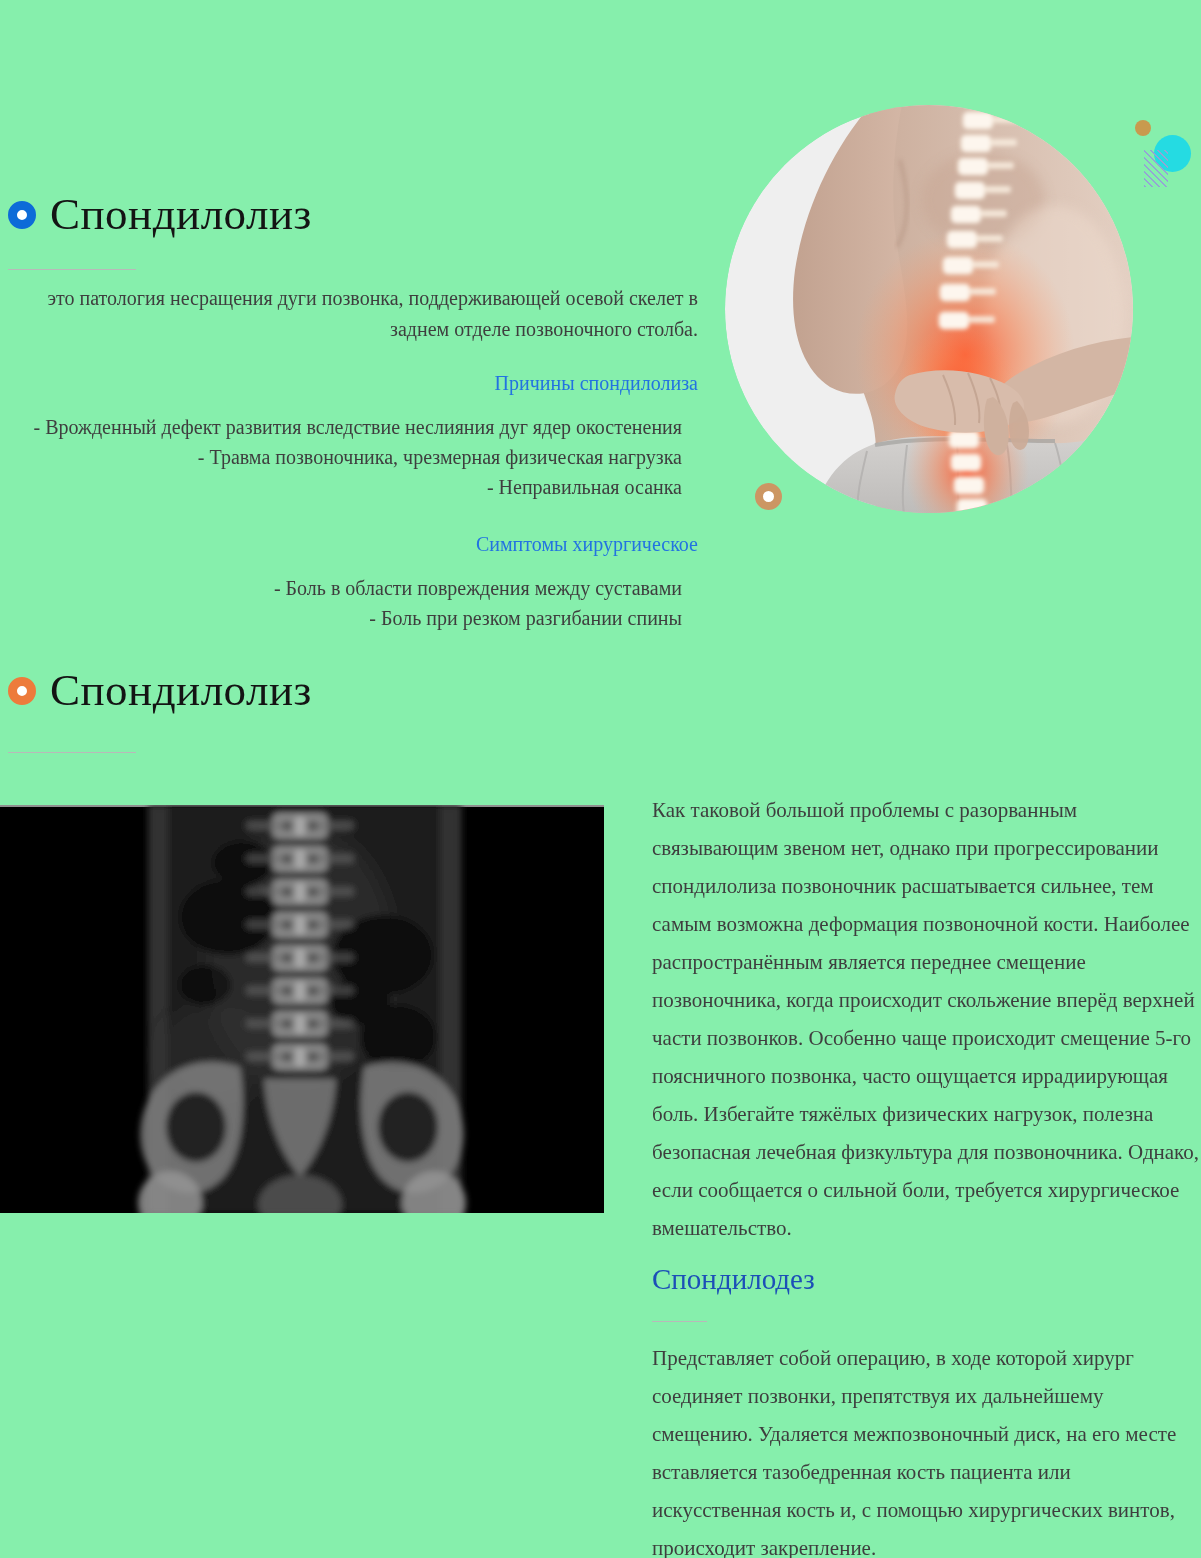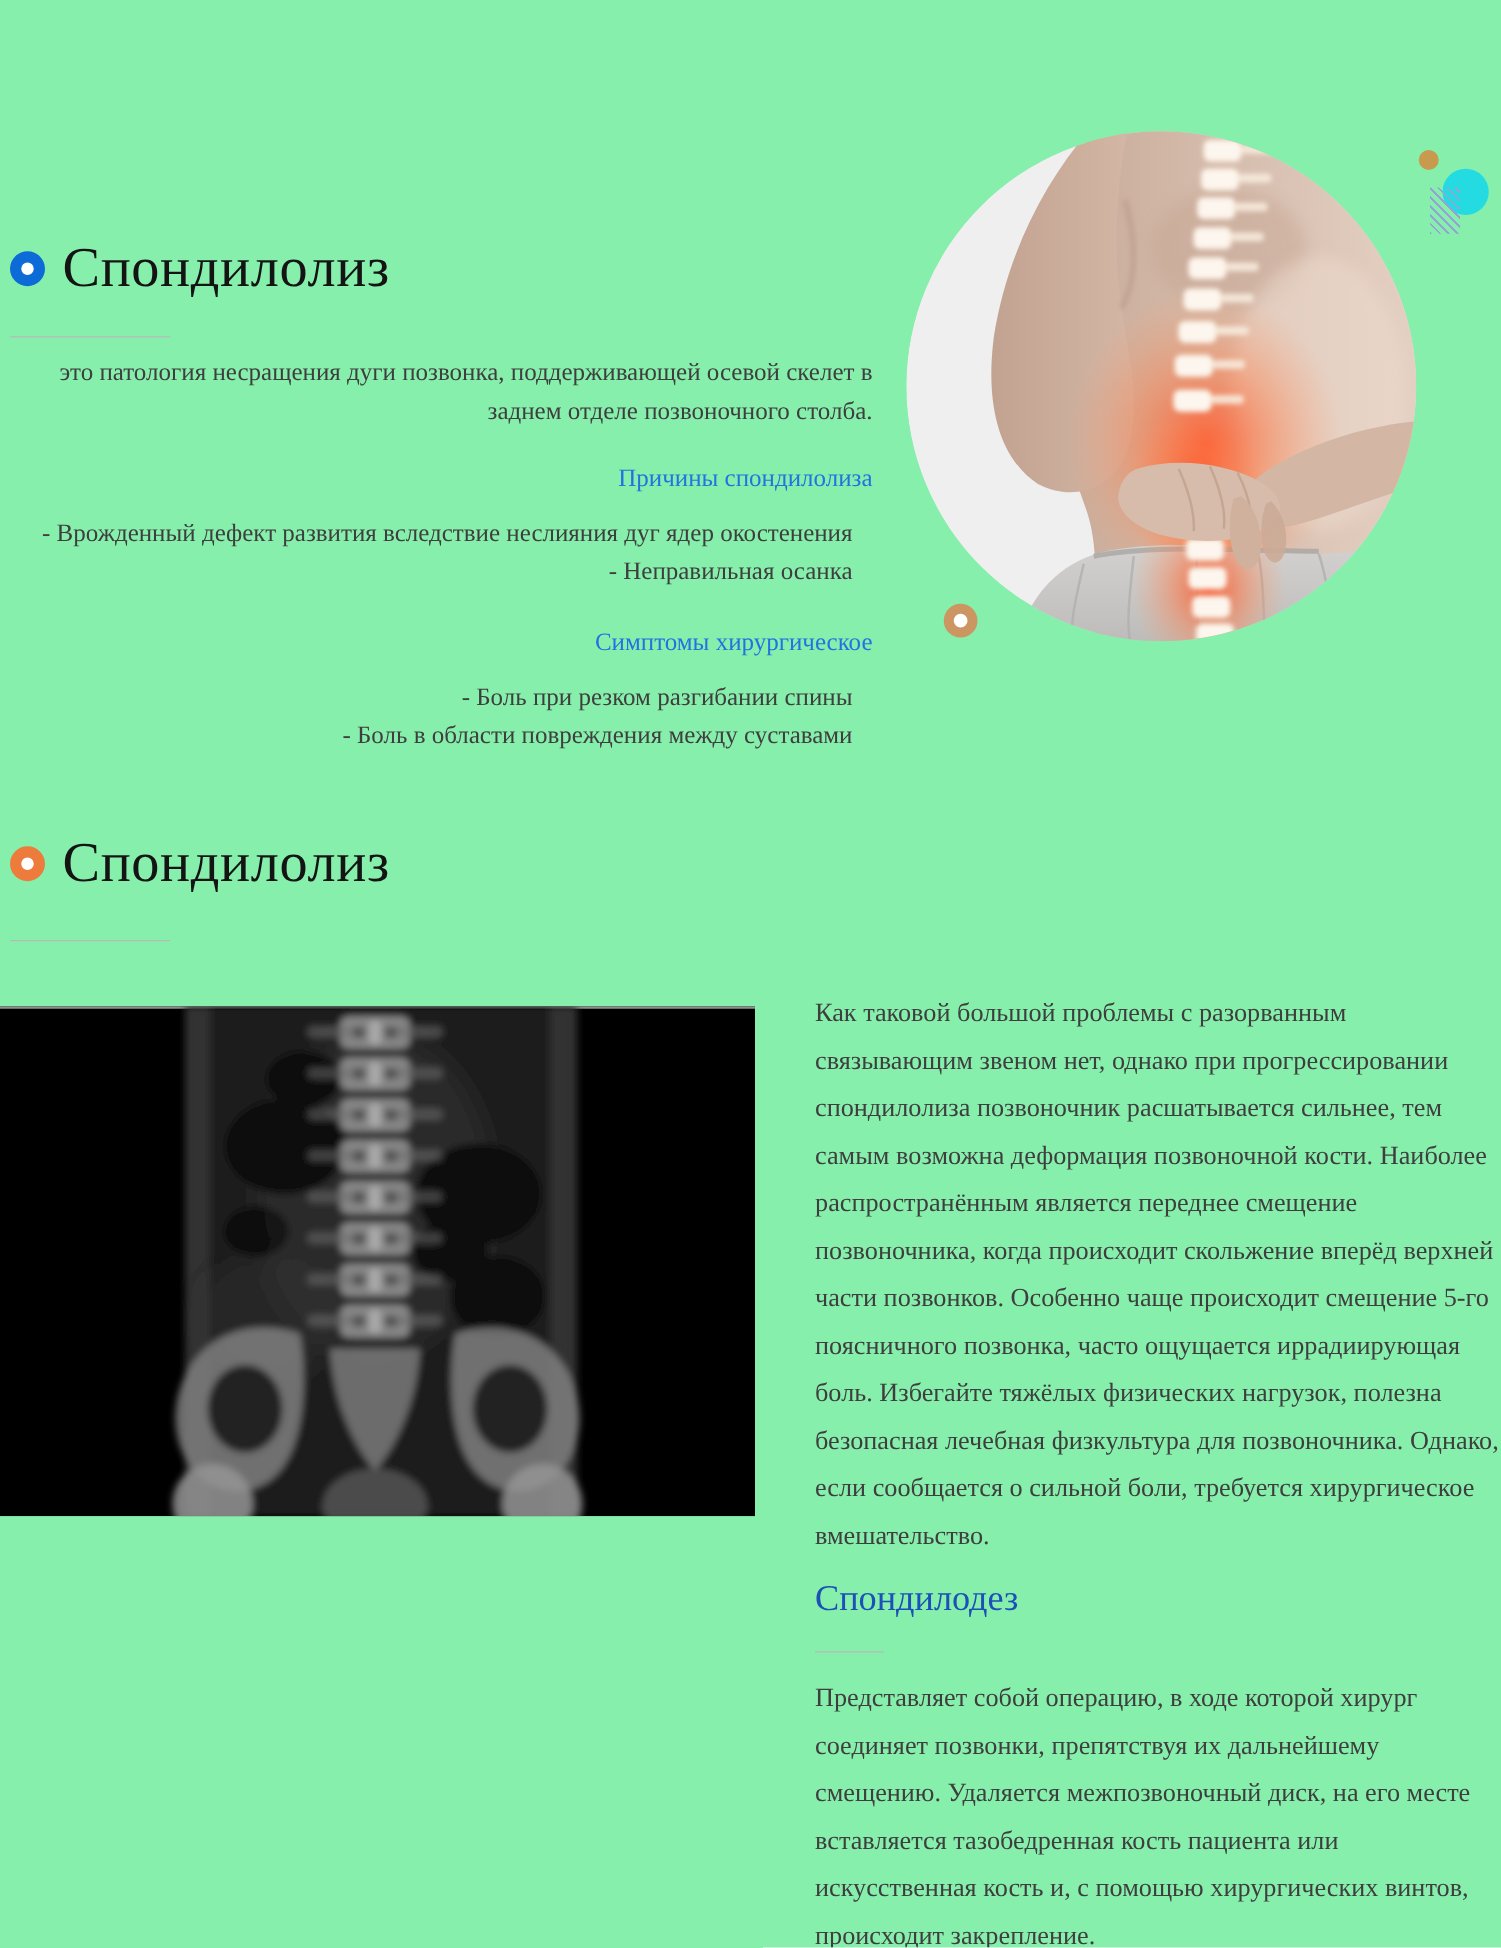--- a/index.html
+++ b/index.html
@@ -54,27 +54,28 @@
     <span class="h1">Спондилолиз</span>
   </div>
   <div class="rule r1"></div>
 
   <div class="sec1">
     <p class="intro">это патология несращения дуги позвонка, поддерживающей осевой скелет в заднем отделе позвоночного столба.</p>
 
     <div class="subhead">Причины спондилолиза</div>
     <ul class="plainlist">
       <li>- Врожденный дефект развития вследствие неслияния дуг ядер окостенения</li>
+      <li>- Травма позвоночника, чрезмерная физическая нагрузка</li>
       <li>- Неправильная осанка</li>
     </ul>
 
     <div class="subhead second-sub">Симптомы хирургическое</div>
     <ul class="plainlist">
+      <li>- Боль в области повреждения между суставами</li>
       <li>- Боль при резком разгибании спины</li>
-      <li>- Боль в области повреждения между суставами</li>
     </ul>
   </div>
 
   <figure class="hero">
     <svg width="408" height="408" viewBox="0 0 408 408">
       <defs>
         <clipPath id="heroClip">
             <circle cx="204" cy="204" r="204"></circle>
           </clipPath>
         <linearGradient id="skinG" x1="0" y1="0" x2="1" y2="0">

